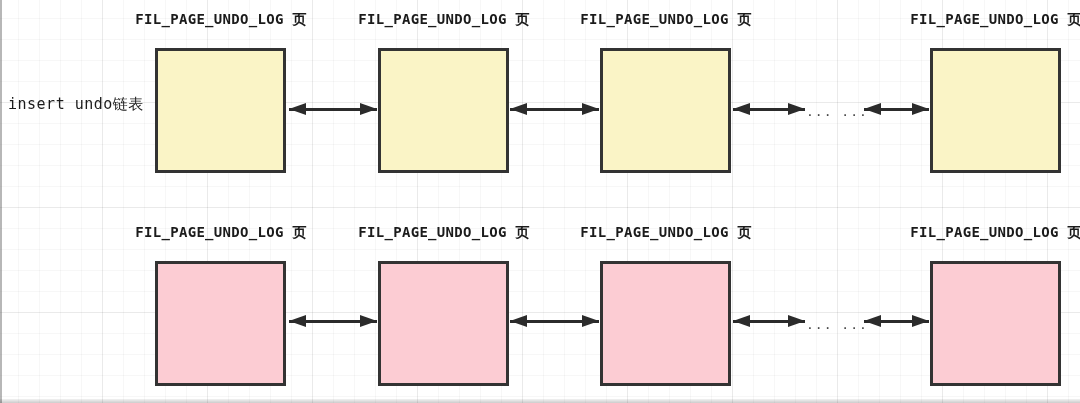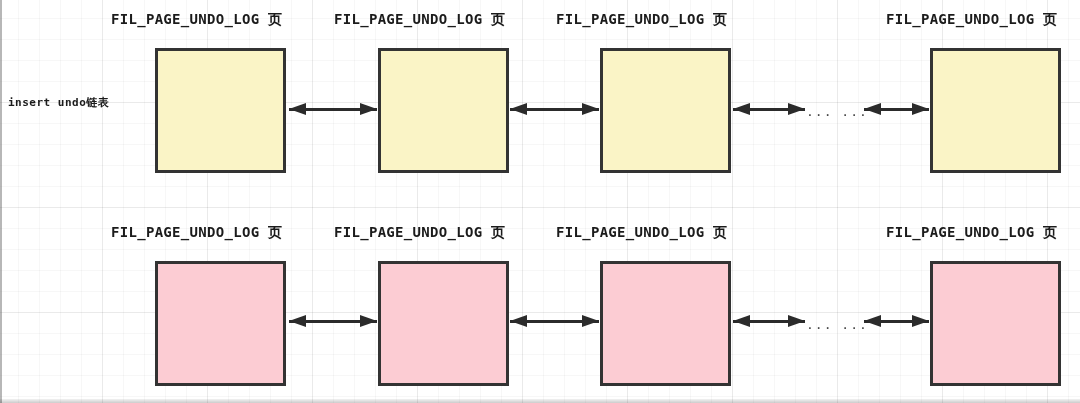--- a/index.html
+++ b/index.html
@@ -22,26 +22,26 @@
     position:absolute; left:0; top:0; width:2px; height:100%;
     background: rgba(95,95,95,0.45); z-index: 5;
   }
   .edge-bottom {
     position:absolute; left:0; bottom:0; width:100%; height:4px;
     background: linear-gradient(to bottom, rgba(0,0,0,0.05), rgba(0,0,0,0.20));
     z-index: 5;
   }
   .row-label {
     position:absolute;
-    font-weight:700; font-size:11px; color:#1b1b1b;
+    font-weight:400; font-size:15px; color:#1b1b1b;
     letter-spacing:0.5px; white-space:nowrap;
   }
   .page-label {
     position:absolute;
-    width:220px; 
+    width:220px; text-align:center;
     font-weight:700; font-size:14px; color:#1b1b1b;
     letter-spacing:0.3px; white-space:nowrap;
   }
   .box {
     position:absolute;
     width:131px; height:125px;
     box-sizing:border-box;
     border:3px solid #333333;
   }
   .box.fill-insert { background:#FAF4C6; }

